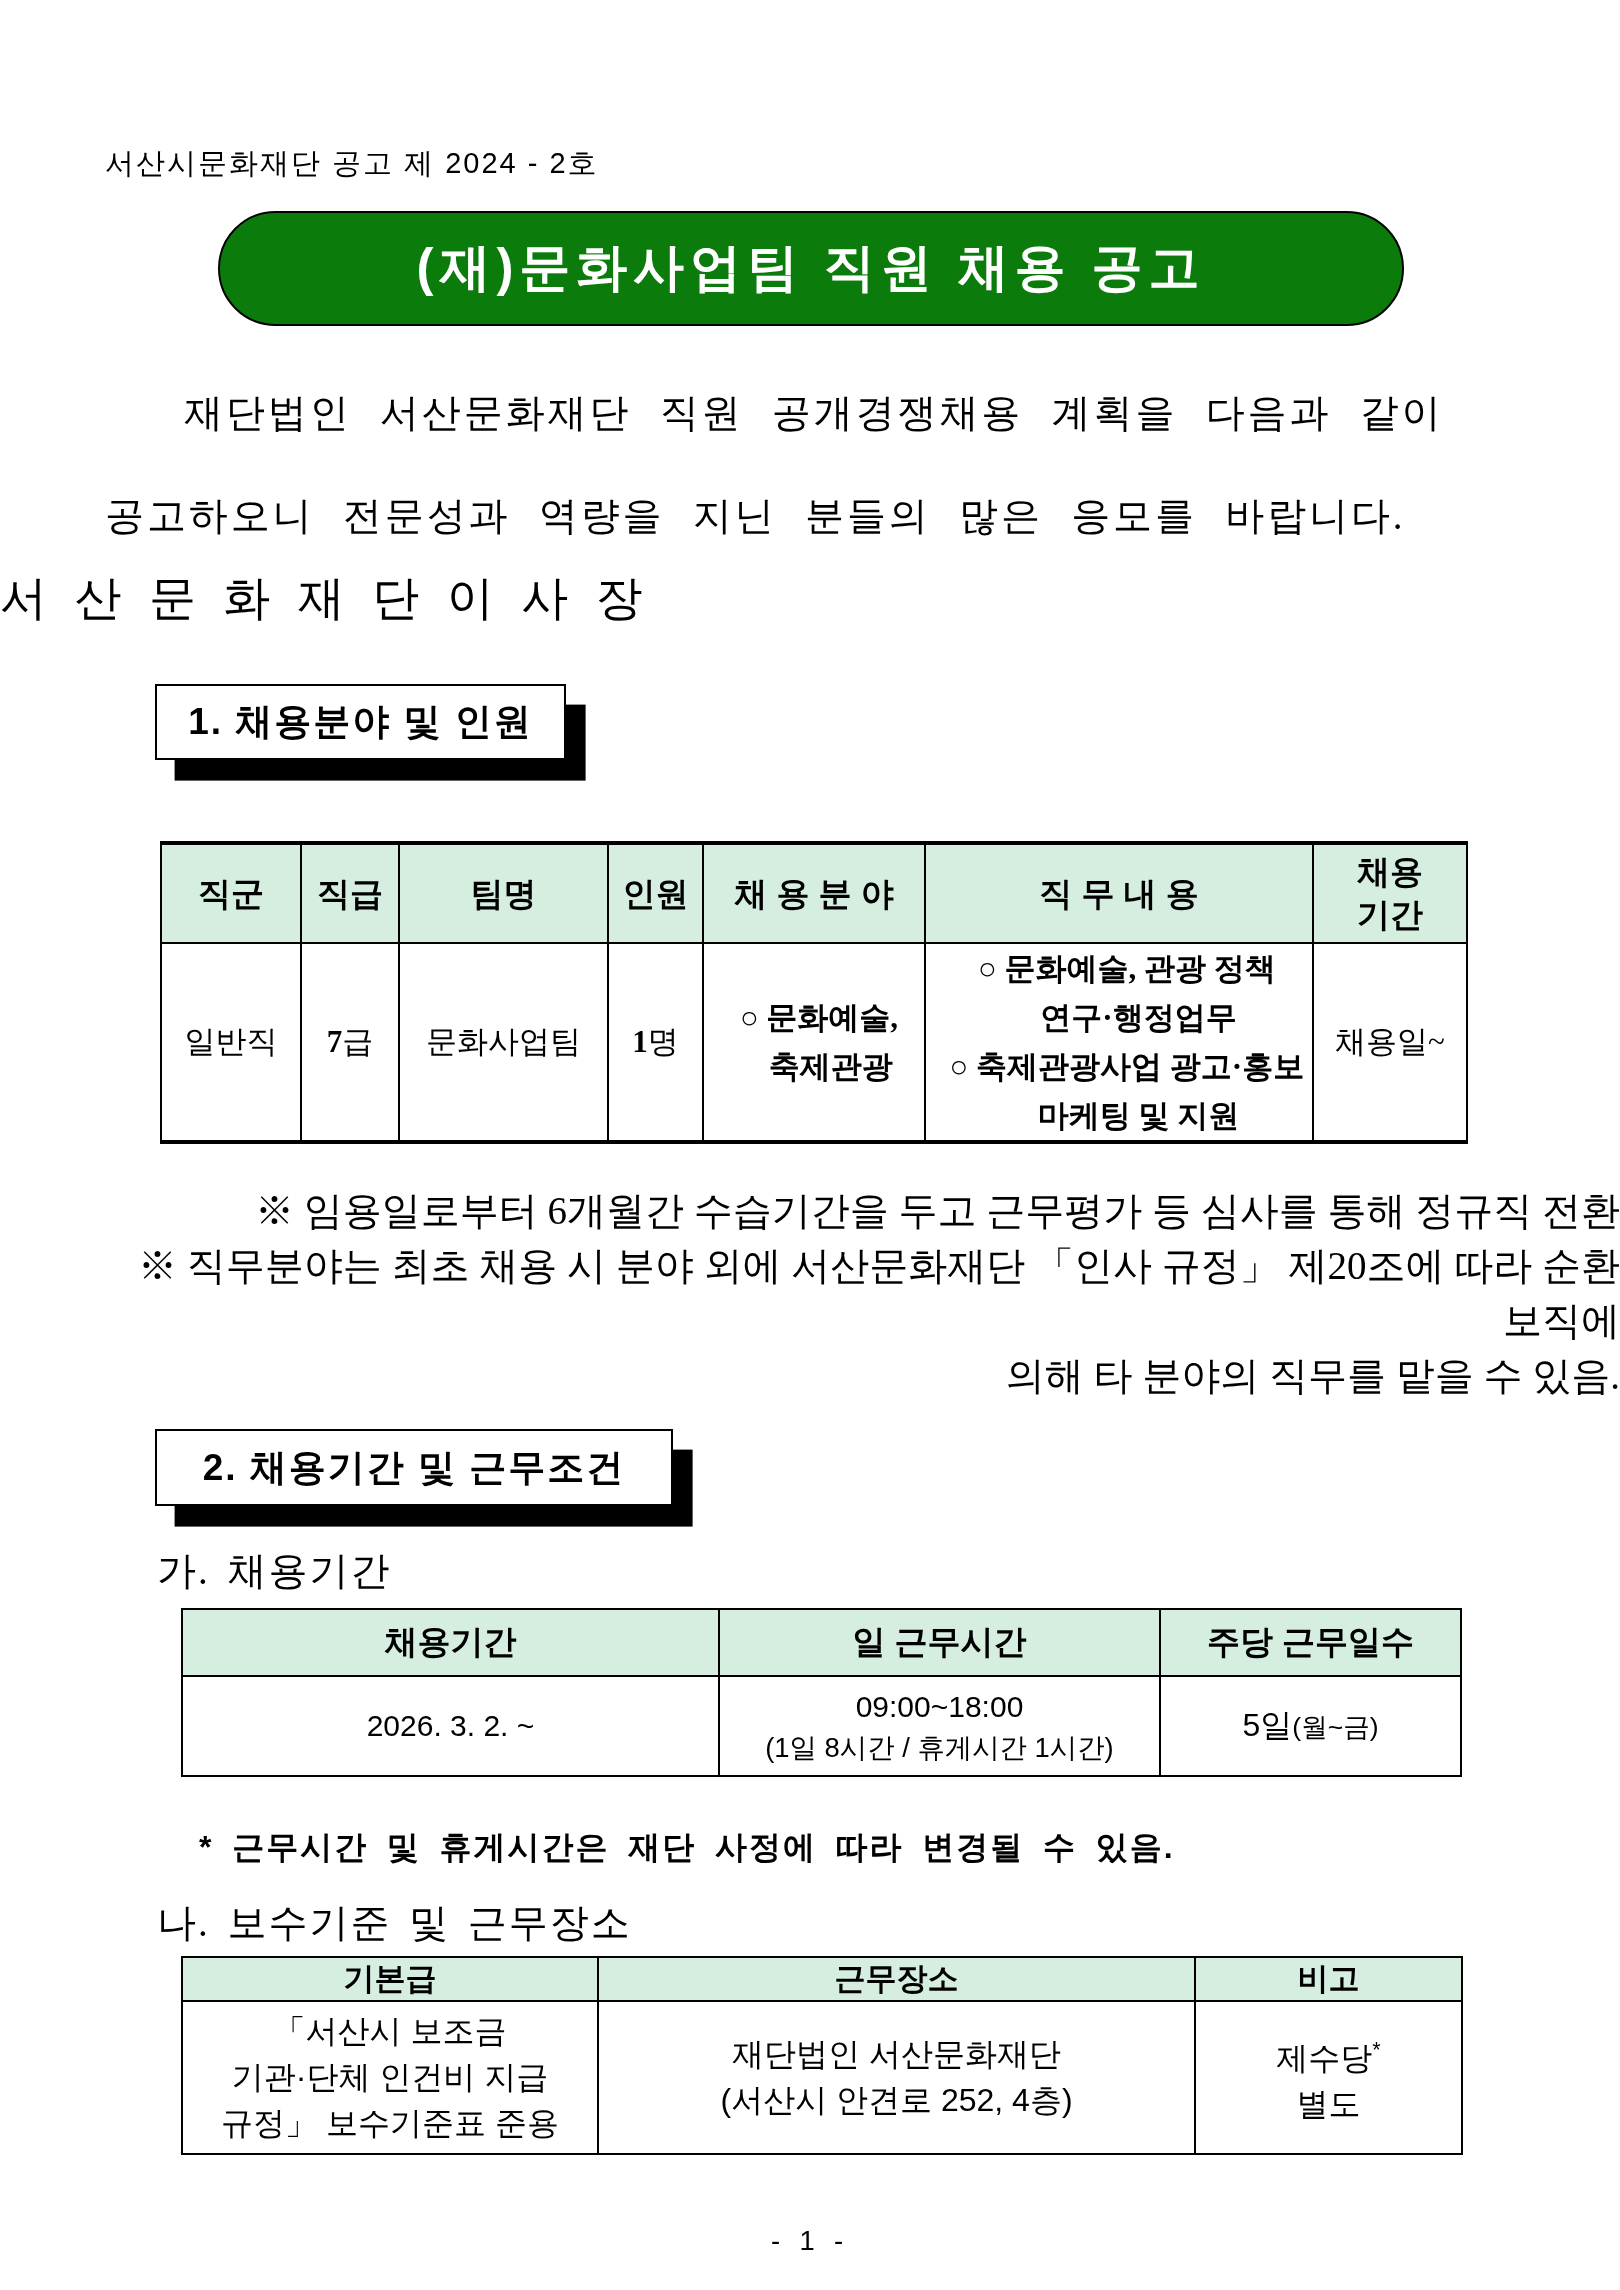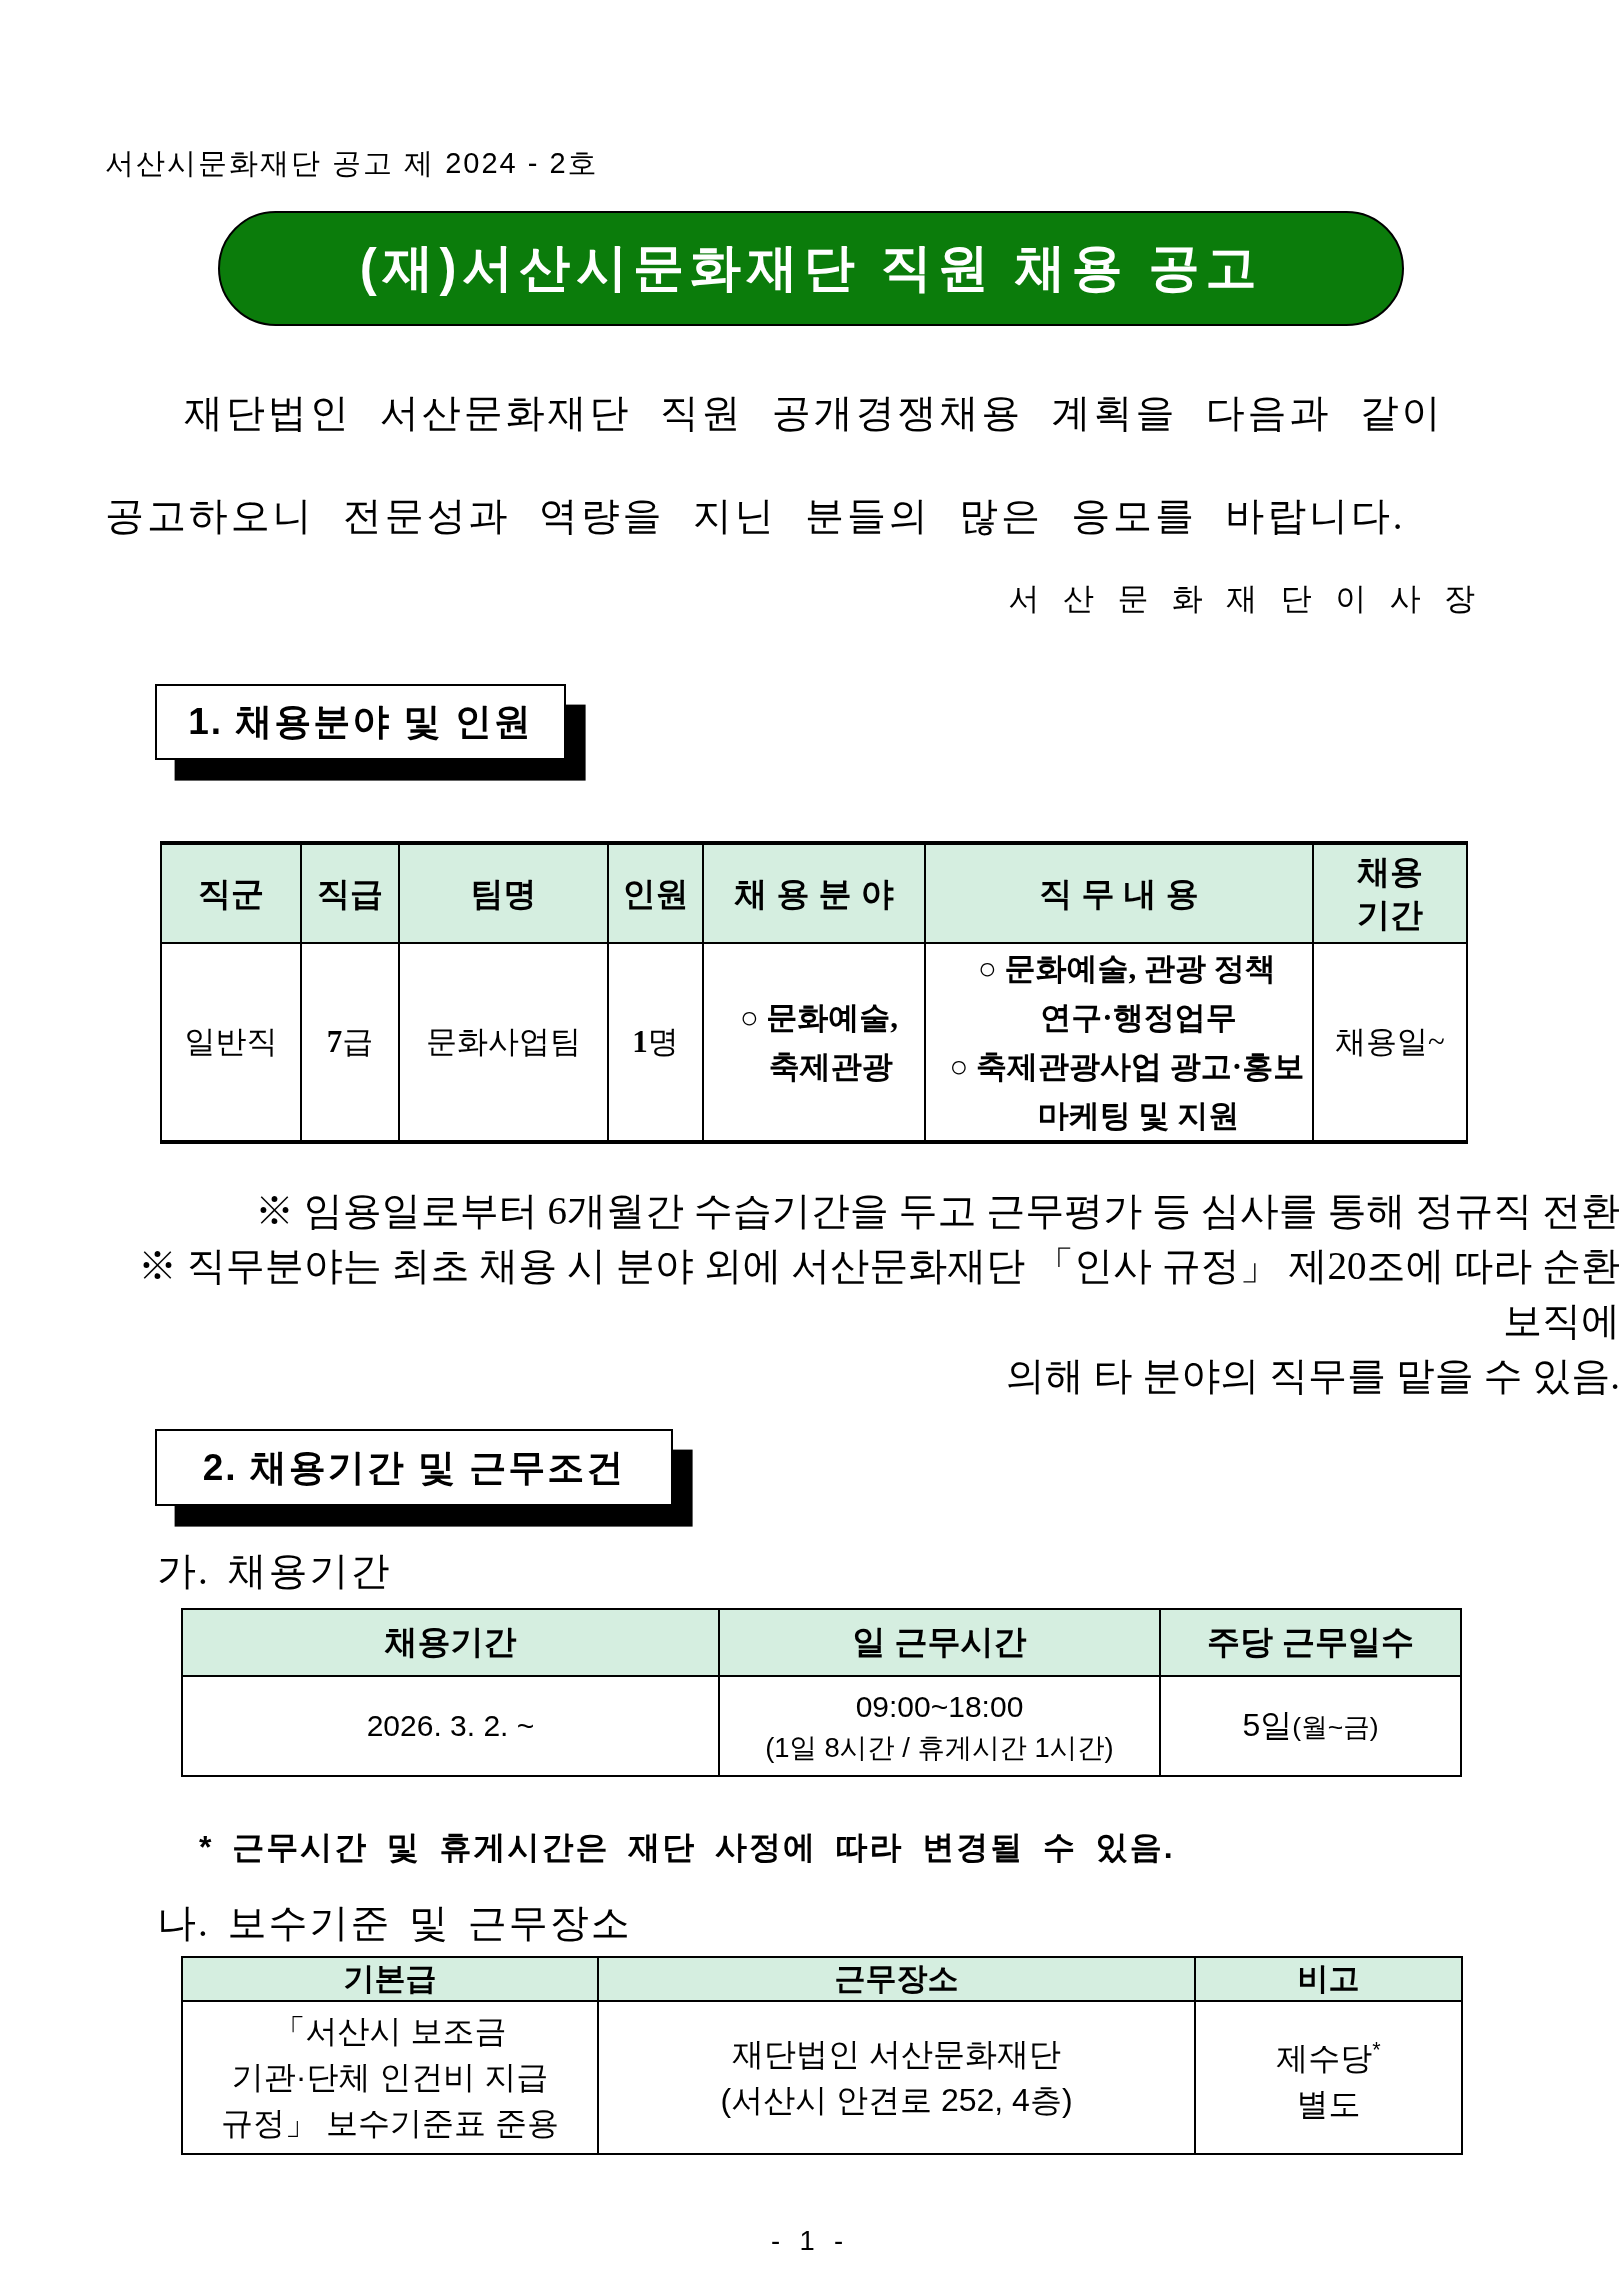--- a/index.html
+++ b/index.html
@@ -26,21 +26,21 @@
 
   .intro { margin:61px 0 0 105px; width:1378px; font-size:39px; letter-spacing:2.9px; word-spacing:15.7px; }
   .intro-line1 { margin-left:79px; line-height:51px; }
   .intro-line2 { margin-top:52px; line-height:51px; }
 
   .date-line {
     margin:22.5px 150px 0 0; text-align:right; font-size:39px; line-height:51px;
     letter-spacing:2px; word-spacing:7.8px;
   }
   .signature-line {
-    margin:25.5px 140px 0 0; text-align:right; font-size:31px; line-height:63px;
+    margin:25.5px 140px 0 0; text-align:left; font-size:47px; line-height:63px;
     letter-spacing:4.9px; word-spacing:5.9px;
   }
 
   .sec-box {
     margin-left:155px; box-sizing:border-box; background:#fff; border:2.9px solid #000;
     box-shadow:19.6px 20.6px 0 0 #000; text-align:center; padding:14.7px 0;
     font-family:"Liberation Sans","DejaVu Sans",sans-serif; font-weight:bold;
     font-size:37px; line-height:43px; letter-spacing:2px;
   }
   .sec-box.s1 { margin-top:54px; width:411px; }
@@ -115,21 +115,21 @@
   }
 </style>
 </head>
 <body>
 
 <div class="page">
 
   <div class="issue-line">서산시문화재단 공고 제 2024 - 2호</div>
 
   <div class="banner">
-    <div class="banner-text">(재)서산시문화재단 직원 채용 공고</div>
+    <div class="banner-text">(재)문화사업팀 직원 채용 공고</div>
   </div>
 
   <div class="intro">
     <div class="intro-line1">재단법인 서산문화재단 직원 공개경쟁채용 계획을 다음과 같이</div>
     <div class="intro-line2">공고하오니 전문성과 역량을 지닌 분들의 많은 응모를 바랍니다.</div>
   </div>
 
   <div class="signature-line">서 산 문 화 재 단 이 사 장</div>
 
   <div class="sec-box s1">

